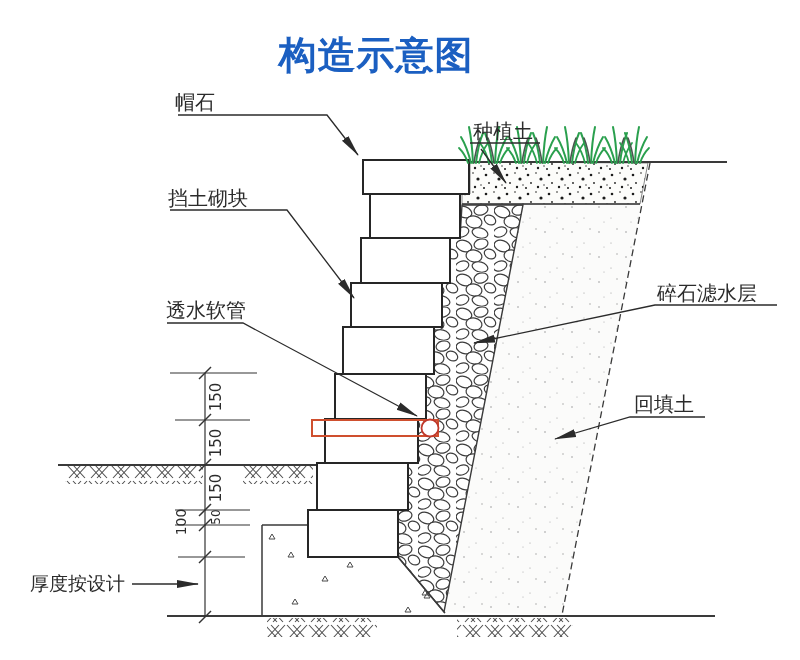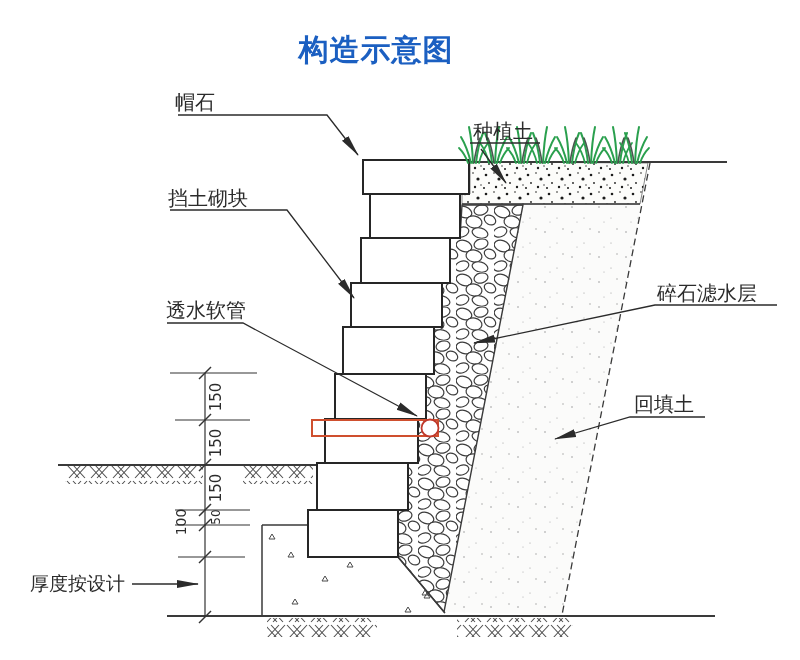--- a/index.html
+++ b/index.html
@@ -1,19 +1,19 @@
 <!DOCTYPE html>
 <html><head>
 <meta charset="utf-8">
 <style>
   html,body{margin:0;padding:0;background:#ffffff;}
   .canvas{position:relative;width:800px;height:660px;background:#ffffff;overflow:hidden;
           font-family:"DejaVu Sans","Liberation Sans",sans-serif;}
   .title{position:absolute;top:30px;left:255px;width:242px;text-align:center;
-         font-size:30px;font-weight:bold;color:#1b5fc1;letter-spacing:1px;}
+         font-size:38px;font-weight:bold;color:#1b5fc1;letter-spacing:1px;}
   svg text{font-family:"DejaVu Sans","Liberation Sans",sans-serif;fill:#2b2b2b;}
 </style>
 </head>
 <body>
 
 <div class="canvas">
 
   <div class="title">构造示意图</div>
 
   <svg width="800" height="660" viewBox="0 0 800 660">

